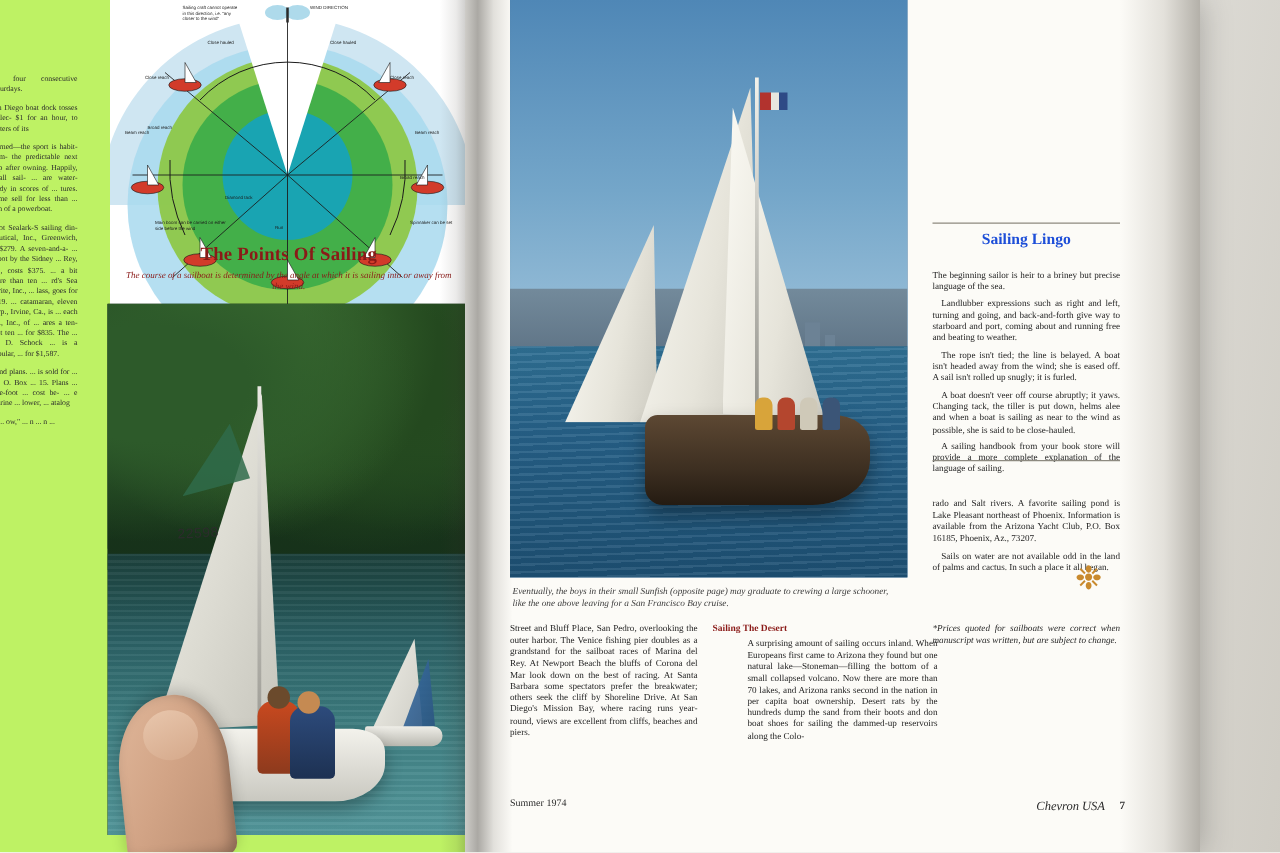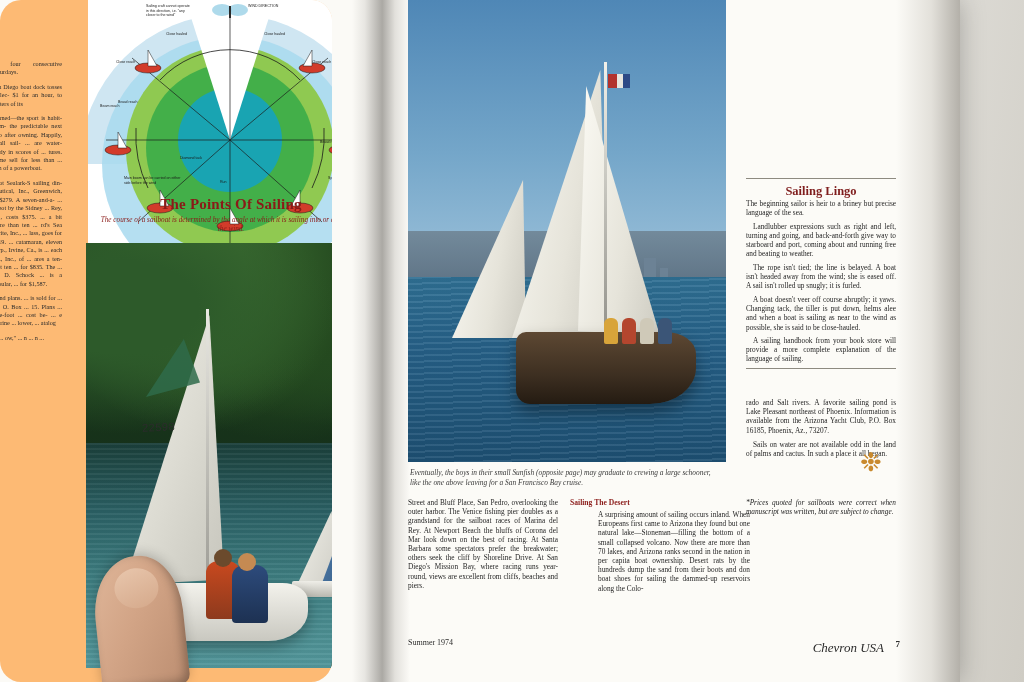--- a/index.html
+++ b/index.html
@@ -69,24 +69,23 @@
        rgba(90,84,76,.16) 74%,
        rgba(0,0,0,0) 100%);
     pointer-events: none;
     z-index: 40;
   }
 
   
   .left-page {
     position: absolute;
     left: 0; top: 0;
-    width: 332px; height: 682px;
-    background: #fdba74;
-    overflow: hidden;
-    border-radius: 21px;
+    width: 372px; height: 682px;
+    background: #bef264;
+    overflow: hidden;
   }
   .left-col-text {
     position: absolute;
     left: -8px;
     top: 60px;
     width: 70px;
     font-size: 6.2px;
     line-height: 8.4px;
     color: #2b2b2b;
     text-align: justify;
@@ -351,22 +350,22 @@
   .sidebar {
     position: absolute;
     left: 352px;
     top: 178px;
     width: 150px;
   }
   .sidebar-rule {
     height: 1px; background:#8d8a80; margin-bottom: 5px;
   }
   .sidebar-title {
-    color:#7f1d1d; font-size: 12.5px; font-weight: bold;
-    text-align:center; margin-bottom: 0; font-family:"Liberation Serif", serif;
+    color:#1d4ed8; font-size: 12.5px; font-weight: bold;
+    text-align:center; margin-bottom: 16px; font-family:"Liberation Serif", serif;
   }
   .sidebar-body {
     font-size: 7.3px; line-height: 9.3px; color:#252525; text-align: justify;
   }
   .sidebar-body p { margin: 0 0 4px 0; text-indent: 7px; }
   .sidebar-body p.noind { text-indent: 0; }
 
   .col-c {
     position:absolute; left: 352px; top: 398px; width: 150px;
     font-size: 7.3px; line-height: 9.2px; color:#252525; text-align: justify;
@@ -387,21 +386,21 @@
   .rule-sidebar-bottom {
     position:absolute; left: 352px; top: 368px; width: 150px; height:1px; background:#8d8a80;
   }
 
   .folio-left {
     position:absolute; left: 14px; top: 638px;
     font-size: 8px; color:#2b2b2b;
   }
   .folio-right {
     position:absolute; right: 76px; top: 640px;
-    font-size: 13px; font-style: italic; color:#2b2b2b;
+    font-size: 10px; font-style: italic; color:#2b2b2b;
   }
   .folio-num {
     position:absolute; right: 60px; top: 639px;
     font-size: 9px; font-weight:bold; color:#2b2b2b;
   }
 
   .diagram-note {
     position:absolute;
     font-size: 3.6px;
     color:#1a1a1a;

